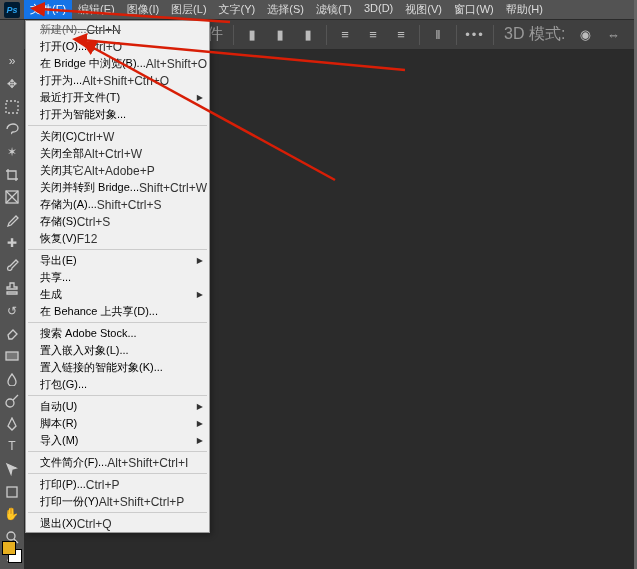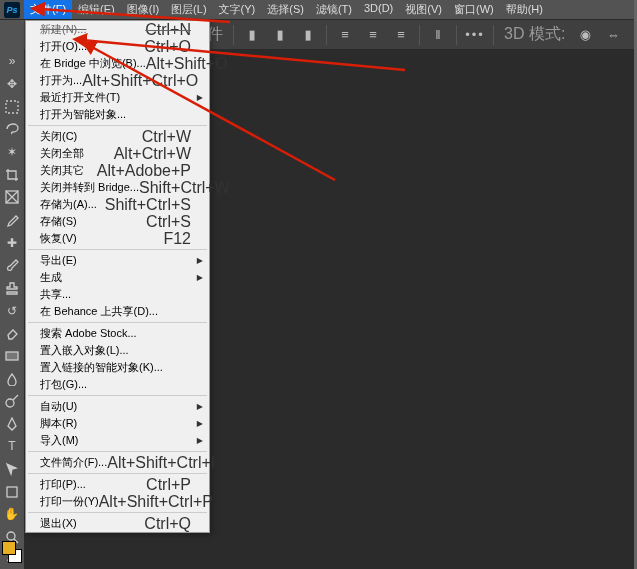--- a/index.html
+++ b/index.html
@@ -14,26 +14,26 @@
   .tb-txt { color: #999; font-size: 16px; margin: 0 4px; }
   .dots { letter-spacing: 2px; }
   .left-tools { position: absolute; top: 50px; left: 0; width: 24px; bottom: 0; background: #535353; display: flex; flex-direction: column; align-items: center; padding-top: 2px; gap: 4px; }
   .tool { width: 20px; height: 20px; display: flex; align-items: center; justify-content: center; color: #ccc; font-size: 12px; }
   .tool svg { width: 14px; height: 14px; stroke: #ccc; fill: none; stroke-width: 1.3; }
   .canvas { position: absolute; top: 50px; left: 24px; right: 0; bottom: 0; background: #2b2b2b; }
   .swatches { position: absolute; bottom: 6px; left: 2px; width: 20px; height: 22px; }
   .swatch-back { position: absolute; bottom: 0; right: 0; width: 14px; height: 14px; background: #fff; border: 1px solid #000; }
   .swatch-front { position: absolute; top: 0; left: 0; width: 14px; height: 14px; background: #e8b020; border: 1px solid #000; }
   .dropdown { position: absolute; top: 20px; left: 25px; width: 185px; background: #f0f0f0; border: 1px solid #999; box-shadow: 2px 2px 6px rgba(0,0,0,.3); font-size: 11px; color: #000; }
-  .dd-item { display: flex; justify-content: space-between; align-items: center; padding: 2px 18px 2px 14px; height: 17px; cursor: default; position: relative; }
+  .dd-item { display: flex; align-items: center; padding: 2px 18px 2px 14px; height: 17px; cursor: default; position: relative; }
   .dd-item.newitem { text-decoration: line-through; color: #666; }
   .dd-sep { height: 1px; background: #ccc; margin: 2px 2px; }
   .dd-sub::after { content: "▶"; position: absolute; right: 6px; font-size: 8px; color: #333; }
   .dd-label { white-space: nowrap; }
-  .dd-short { color: #333; font-size: 16px; white-space: nowrap; }
+  .dd-short { color: #333; font-size: 12px; white-space: nowrap; }
   .ck { width:11px; height:11px; border:1px solid #888; background:#fff; margin-right:4px; display:inline-block; vertical-align:middle; position:relative; }
   .ck::after { content:"✓"; position:absolute; top:-3px; left:0; font-size:10px; color:#333; }
   .arrows svg { position:absolute; top:0; left:0; pointer-events:none; }
   .right-edge { position:absolute; top:0; right:0; width:3px; height:100%; background:#666; }
 </style>
 </head>
 <body>
 
 <div class="menubar">
   <div class="ps-icon">Ps</div>
@@ -222,25 +222,25 @@
       <span class="dd-short">Ctrl+S</span>
     </div>
     <div class="dd-item">
       <span class="dd-label">恢复(V)</span>
       <span class="dd-short">F12</span>
     </div>
     <div class="dd-sep"></div>
     <div class="dd-item dd-sub">
       <span class="dd-label">导出(E)</span>
     </div>
+    <div class="dd-item">
+      <span class="dd-label">共享...</span>
+    </div>
     <div class="dd-item dd-sub">
       <span class="dd-label">生成</span>
-    </div>
-    <div class="dd-item">
-      <span class="dd-label">共享...</span>
     </div>
     <div class="dd-item">
       <span class="dd-label">在 Behance 上共享(D)...</span>
     </div>
     <div class="dd-sep"></div>
     <div class="dd-item">
       <span class="dd-label">搜索 Adobe Stock...</span>
     </div>
     <div class="dd-item">
       <span class="dd-label">置入嵌入对象(L)...</span>

